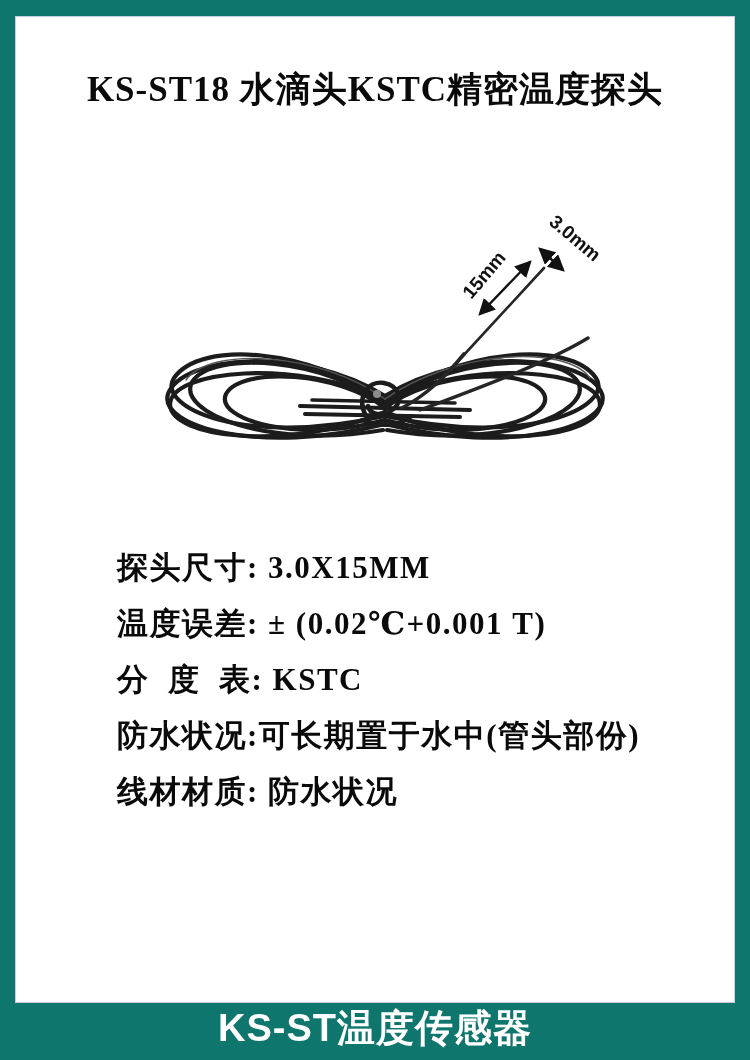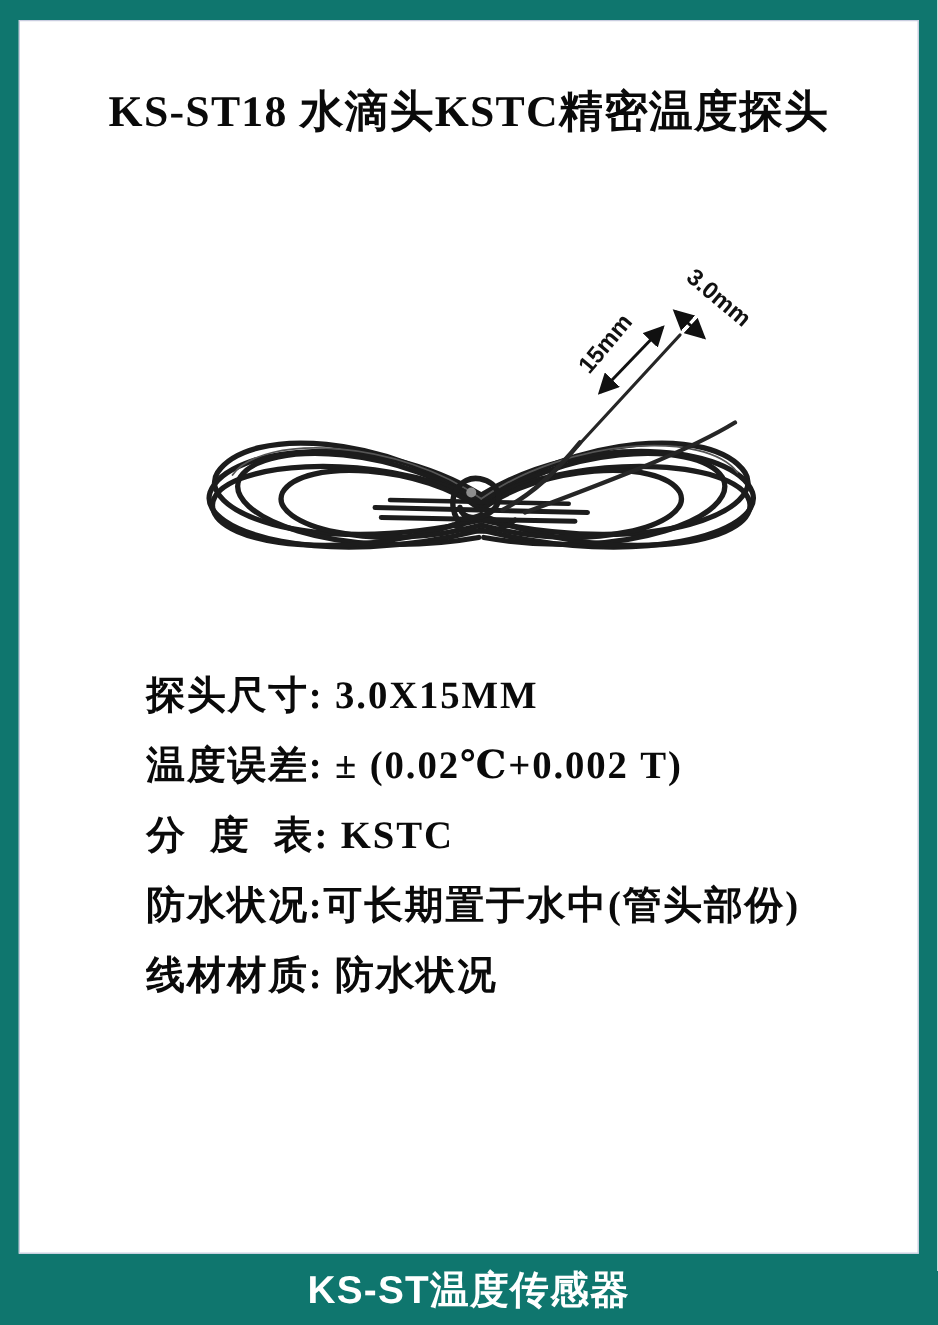--- a/index.html
+++ b/index.html
@@ -11,31 +11,31 @@
   .content-bg {
     position:absolute; left:15px; top:16px; width:720px; height:987px;
     background:#ffffff; border:1px solid #c9cde0; box-sizing:border-box;
   }
   .title {
     position:absolute; top:66px; left:0; width:100%;
     text-align:center; font-size:35px; font-weight:bold;
     color:#0a0a0a; letter-spacing:1px; margin:0;
   }
   .photo-svg { position:absolute; left:0; top:210px; }
-  .specs { position:absolute; left:117px; top:528px; }
+  .specs { position:absolute; left:117px; top:540px; }
   .spec-line {
     height:56px; display:flex; align-items:center;
     font-size:31px; font-weight:bold; color:#0a0a0a;
     letter-spacing:1.5px; white-space:pre;
   }
   .footer {
     position:absolute; left:0; bottom:0; width:100%; height:57px;
-    display:flex; align-items:center; justify-content:center;
+    display:flex; justify-content:center;
     font-family:"Liberation Sans","DejaVu Sans",sans-serif;
-    font-weight:bold; font-size:31px; color:#ffffff; letter-spacing:1px;
+    font-weight:bold; font-size:38px; color:#ffffff; letter-spacing:1px;
   }
   .ann-text {
     font-family:"Liberation Sans","DejaVu Sans",sans-serif;
     font-weight:bold; font-size:19px; fill:#111111;
   }
 </style>
 </head>
 <body>
 
 <div class="frame">
@@ -87,21 +87,21 @@
     <g>
       <line x1="480" y1="104" x2="530" y2="52" stroke="#111111" stroke-width="2.4" marker-start="url(#ah)" marker-end="url(#ah)"></line>
       <line x1="540" y1="39" x2="563" y2="60" stroke="#111111" stroke-width="2.4" marker-start="url(#ah)" marker-end="url(#ah)"></line>
       <text class="ann-text" transform="translate(489,69) rotate(-50)" text-anchor="middle">15mm</text>
       <text class="ann-text" transform="translate(571,33) rotate(40)" text-anchor="middle">3.0mm</text>
     </g>
   </svg>
 
   <div class="specs">
     <div class="spec-line">探头尺寸: 3.0X15MM</div>
-    <div class="spec-line">温度误差: ± (0.02℃+0.002 T)</div>
+    <div class="spec-line">温度误差: ± (0.02℃+0.001 T)</div>
     <div class="spec-line">分&nbsp;&nbsp;度&nbsp;&nbsp;表: KSTC</div>
     <div class="spec-line">防水状况:可长期置于水中(管头部份)</div>
     <div class="spec-line">线材材质: 防水状况</div>
   </div>
 
   <div class="footer">
     <span>KS-ST温度传感器</span>
   </div>
 </div>
 

